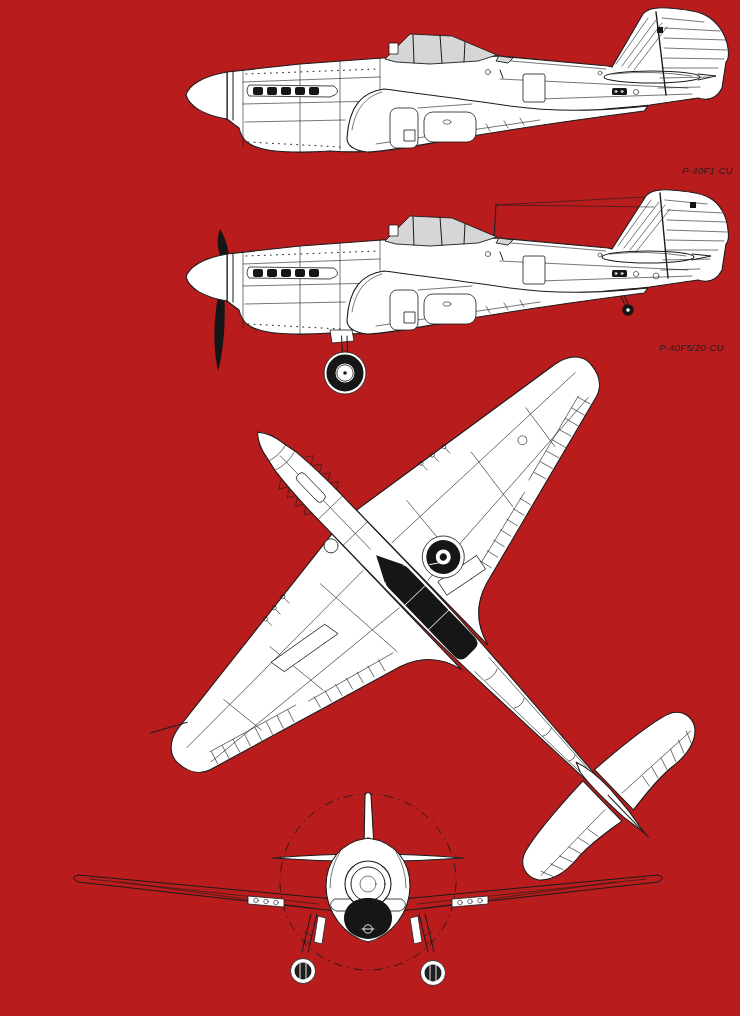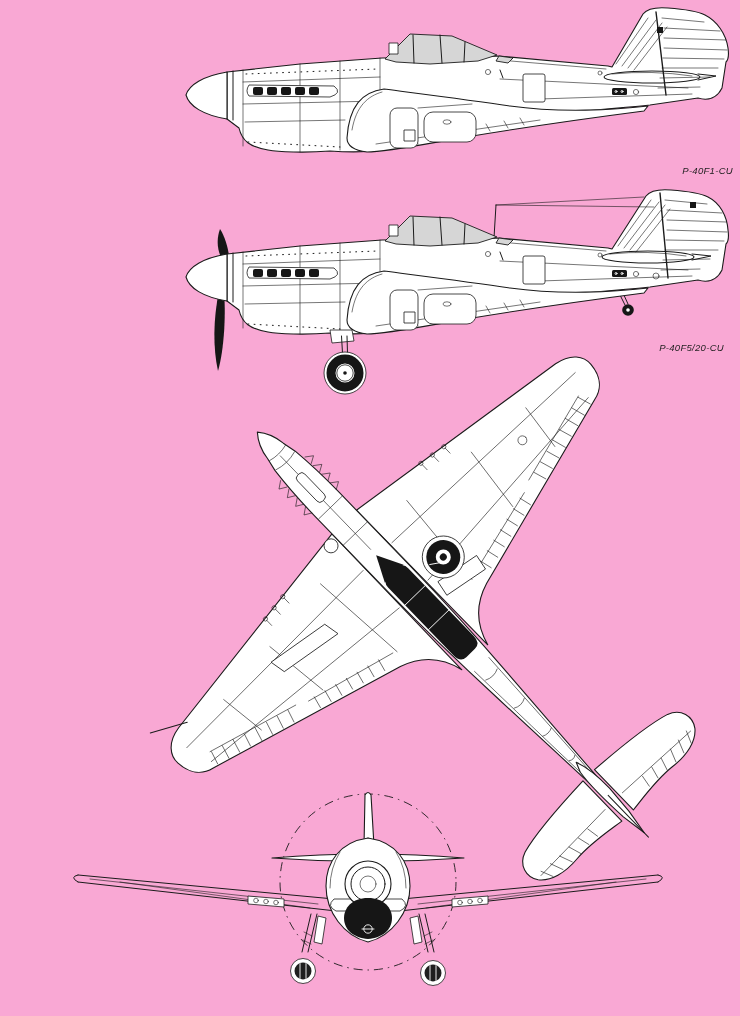--- a/index.html
+++ b/index.html
@@ -1,16 +1,16 @@
 <!DOCTYPE html>
 <html><head>
 <meta charset="utf-8">
 <style>
   html,body{margin:0;padding:0;background:#ffffff;}
-  .page{position:relative;width:740px;height:1016px;background:#f9a8d4;overflow:hidden;}
+  .page{position:relative;width:740px;height:1016px;background:#b91c1c;overflow:hidden;}
   svg{display:block}
   .s  {stroke:#1b1b1b;fill:none;stroke-width:1;stroke-linejoin:round;stroke-linecap:round}
   .s2 {stroke:#1b1b1b;fill:none;stroke-width:1.4;stroke-linejoin:round;stroke-linecap:round}
   .t  {stroke:#1b1b1b;fill:none;stroke-width:.6;stroke-linejoin:round;stroke-linecap:round}
   .sw {fill:#ffffff;stroke:#1b1b1b;stroke-width:1.1;stroke-linejoin:round}
   .swt{fill:#ffffff;stroke:#1b1b1b;stroke-width:.8;stroke-linejoin:round}
   .b  {fill:#161616;stroke:none}
   .g  {fill:#d6d6d6;stroke:#1b1b1b;stroke-width:.9;stroke-linejoin:round}
   .wf {stroke:#ffffff;fill:none;stroke-width:.9;stroke-linecap:round}
   .riv{stroke:#1b1b1b;fill:none;stroke-width:1;stroke-dasharray:.9 5.2;stroke-linecap:round}

